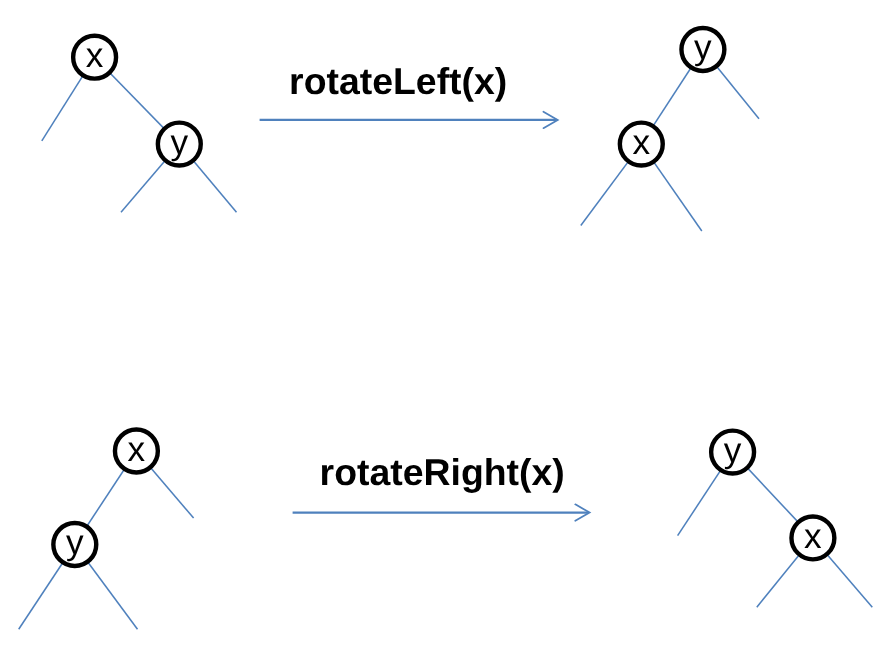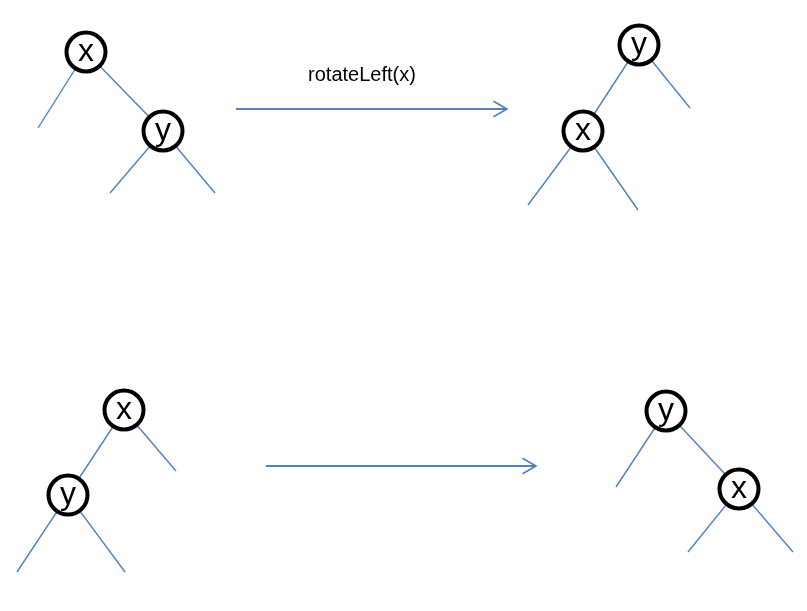--- a/index.html
+++ b/index.html
@@ -16,25 +16,26 @@
     font-family: "Liberation Sans", sans-serif;
   }
   #diagram-svg {
     position: absolute;
     left: 0;
     top: 0;
   }
   .arrow-label {
     position: absolute;
     transform: translate(-50%, -50%);
-    font-size: 20px;
+    font-size: 34px;
     line-height: 1;
     color: #000000;
     white-space: nowrap;
     font-family: "Liberation Sans", sans-serif;
+    font-weight: bold;
   }
 </style>
 </head>
 <body>
 
 <div class="page" style="background: rgb(255, 255, 255);">
   <svg id="diagram-svg" width="807" height="611" viewBox="0 0 807 611" xmlns="http://www.w3.org/2000/svg">
       <line x1="86" y1="52" x2="38" y2="128" stroke="#4f81bd" stroke-width="1.4"></line>
       <line x1="86" y1="52" x2="163" y2="131" stroke="#4f81bd" stroke-width="1.4"></line>
       <line x1="163" y1="131" x2="110" y2="193" stroke="#4f81bd" stroke-width="1.4"></line>
@@ -66,13 +67,14 @@
       <circle cx="124" cy="410" r="19.5" fill="#ffffff" stroke="#000000" stroke-width="4"></circle>
       <text x="124" y="419" text-anchor="middle" font-family="&quot;Liberation Sans&quot;, sans-serif" font-size="32" fill="#000000">x</text>
       <circle cx="68" cy="495" r="19.5" fill="#ffffff" stroke="#000000" stroke-width="4"></circle>
       <text x="68" y="504" text-anchor="middle" font-family="&quot;Liberation Sans&quot;, sans-serif" font-size="32" fill="#000000">y</text>
       <circle cx="666" cy="411" r="19.5" fill="#ffffff" stroke="#000000" stroke-width="4"></circle>
       <text x="666" y="420" text-anchor="middle" font-family="&quot;Liberation Sans&quot;, sans-serif" font-size="32" fill="#000000">y</text>
       <circle cx="739" cy="489" r="19.5" fill="#ffffff" stroke="#000000" stroke-width="4"></circle>
       <text x="739" y="498" text-anchor="middle" font-family="&quot;Liberation Sans&quot;, sans-serif" font-size="32" fill="#000000">x</text>
     </svg>
   <div class="arrow-label" style="left: 362px; top: 74px; color: rgb(0, 0, 0);">rotateLeft(x)</div>
+  <div class="arrow-label" style="left: 402px; top: 430px; color: rgb(0, 0, 0);">rotateRight(x)</div>
 </div>
 
 </body></html>

